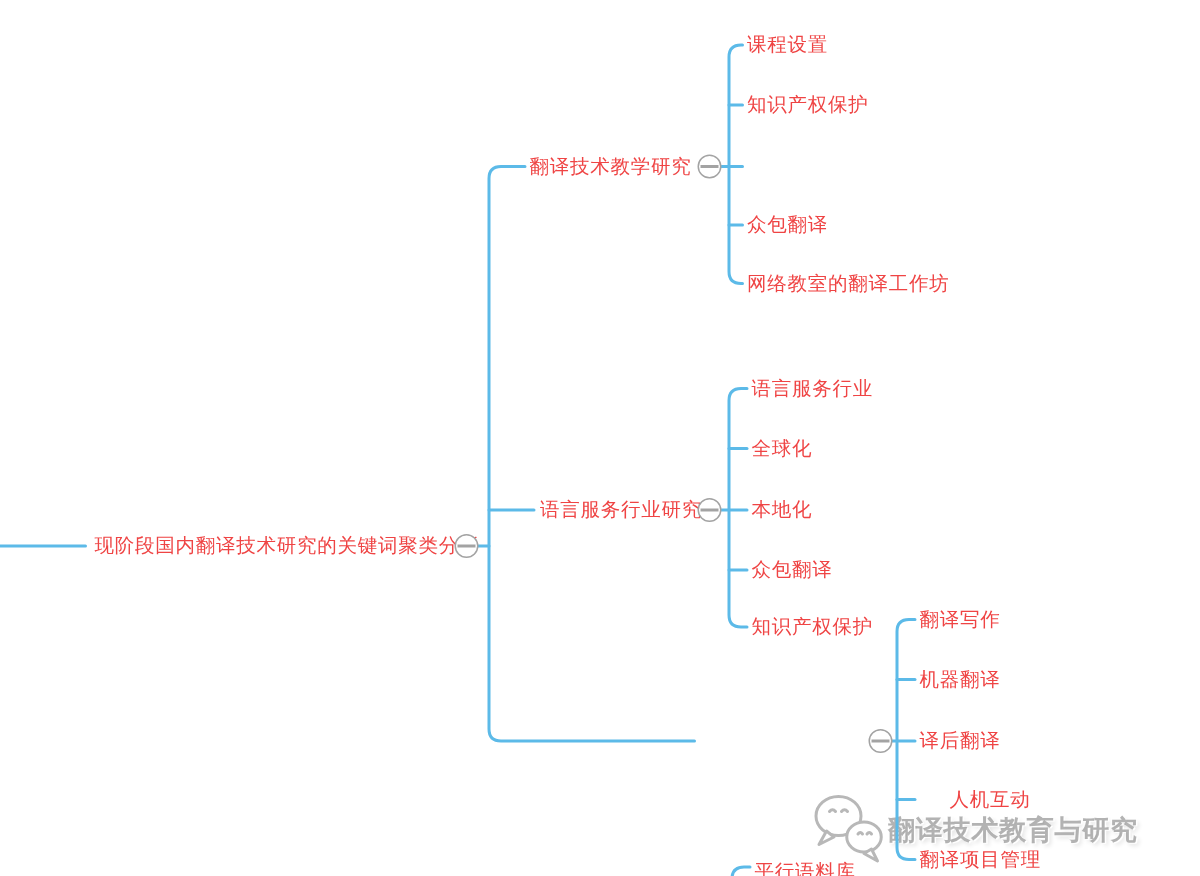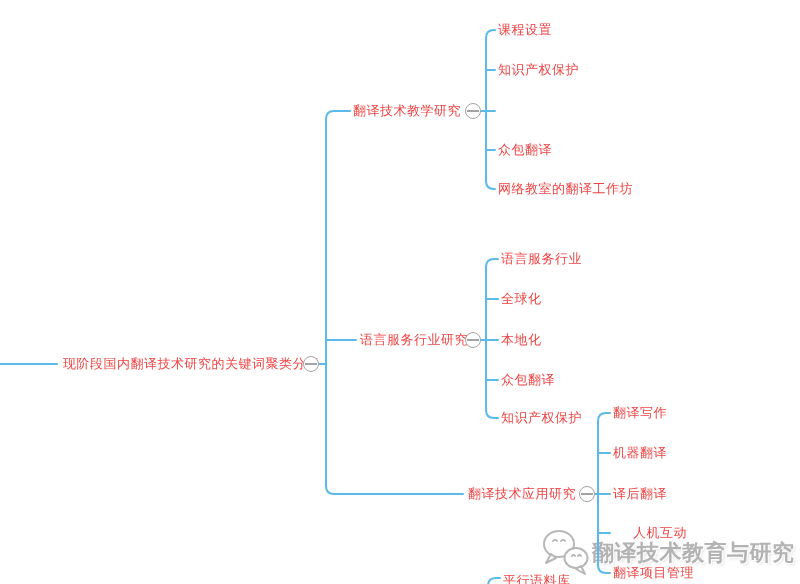--- a/index.html
+++ b/index.html
@@ -35,21 +35,21 @@
   .minus-bar{
     display:block;
     width:12px;height:1.5px;
     background:#a3a3a3;
   }
   #wm-text{
     position:absolute;
     left:592px;top:553px;
     transform:translateY(-50%);
     z-index:1;
-    font-size:22px;
+    font-size:18px;
     font-weight:bold;
     color:rgba(132,132,132,0.62);
     text-shadow:1px 1px 0 rgba(255,255,255,0.95),
                 -1px -1px 0 rgba(255,255,255,0.5),
                 2px 2px 3px rgba(0,0,0,0.12);
     white-space:nowrap;
     letter-spacing:0.5px;
   }
   #wm-logo{
     position:absolute;
@@ -123,21 +123,20 @@
   <div class="node" style="left:498px;top:189px">网络教室的翻译工作坊</div>
   <div class="collapse" style="left:473px;top:340px">
       <span class="minus-bar"></span>
     </div>
   <div class="node" style="left:501px;top:259px">语言服务行业</div>
   <div class="node" style="left:501px;top:299px">全球化</div>
   <div class="node" style="left:501px;top:340px">本地化</div>
   <div class="node" style="left:501px;top:380px">众包翻译</div>
   <div class="node" style="left:501px;top:418px">知识产权保护</div>
 
-  <div class="node" style="left:468px;top:494px">翻译技术应用研究</div>
   <div class="collapse" style="left:587px;top:494px">
       <span class="minus-bar"></span>
     </div>
   <div class="node" style="left:613px;top:413px">翻译写作</div>
   <div class="node" style="left:613px;top:453px">机器翻译</div>
   <div class="node" style="left:613px;top:494px">译后翻译</div>
   <div class="node" style="left:633px;top:533px">人机互动</div>
   <div class="node" style="left:613px;top:573px">翻译项目管理</div>
 
   <div class="node" style="left:503px;top:581px">平行语料库</div>

